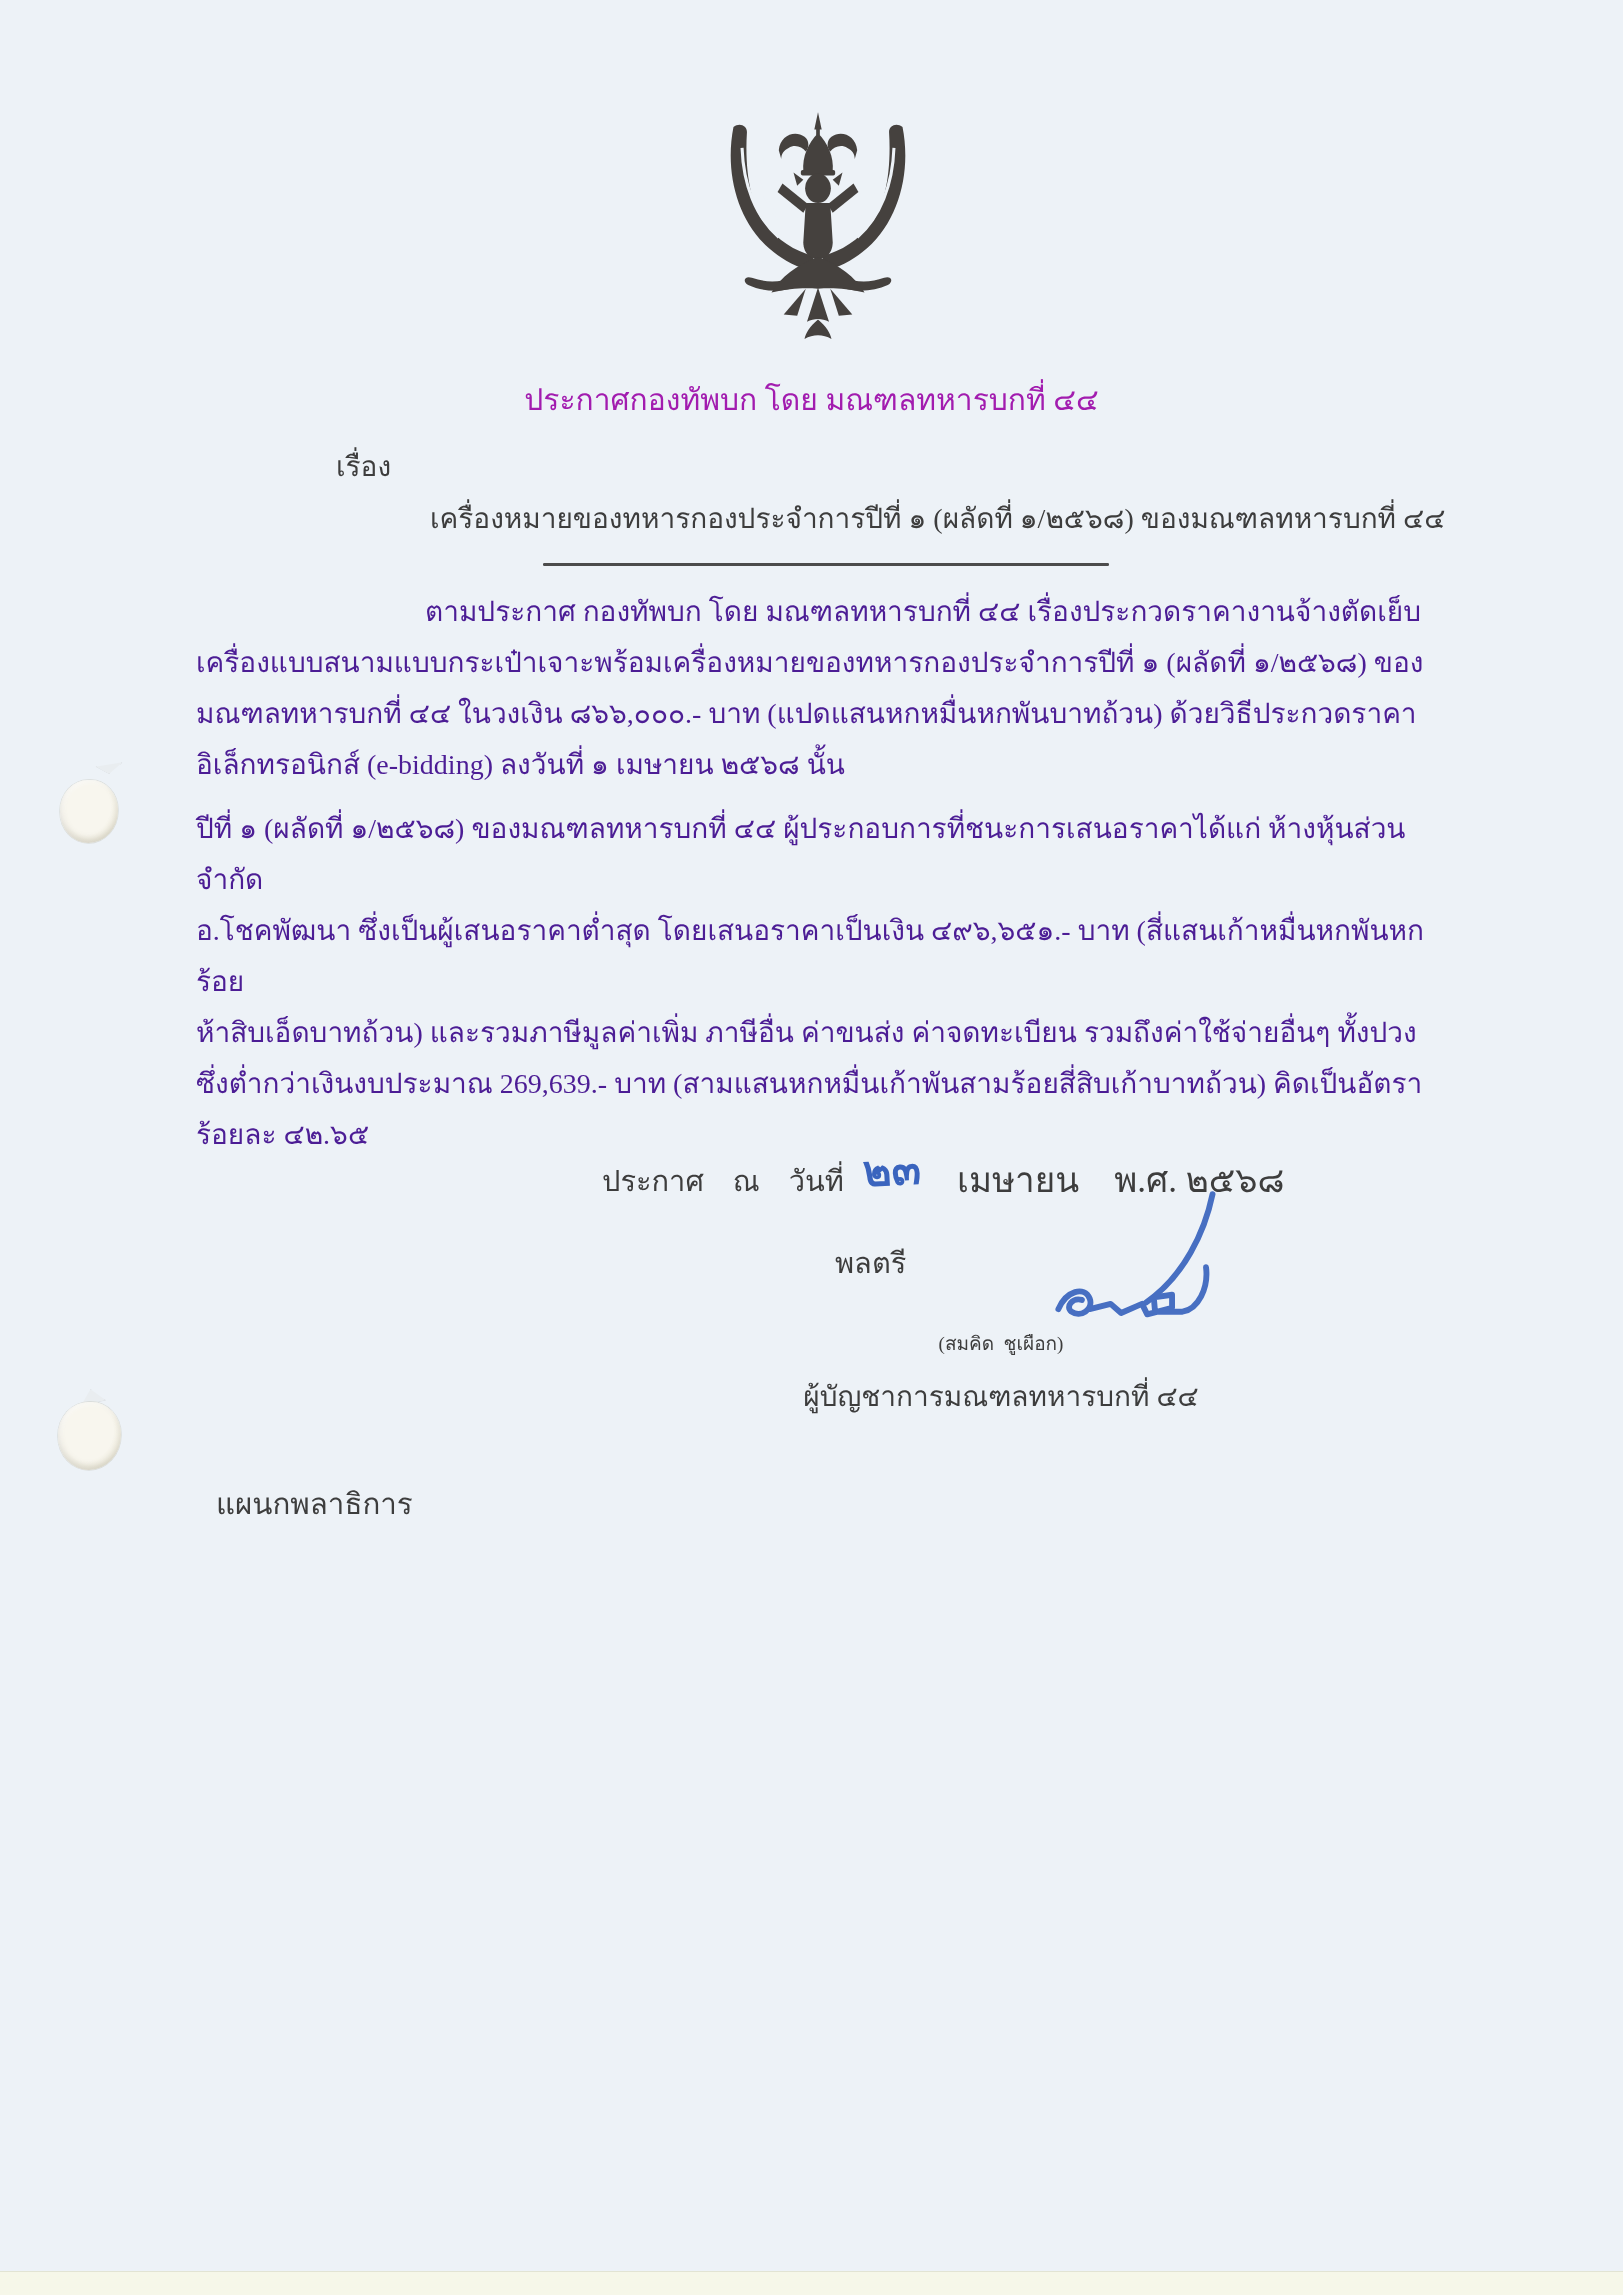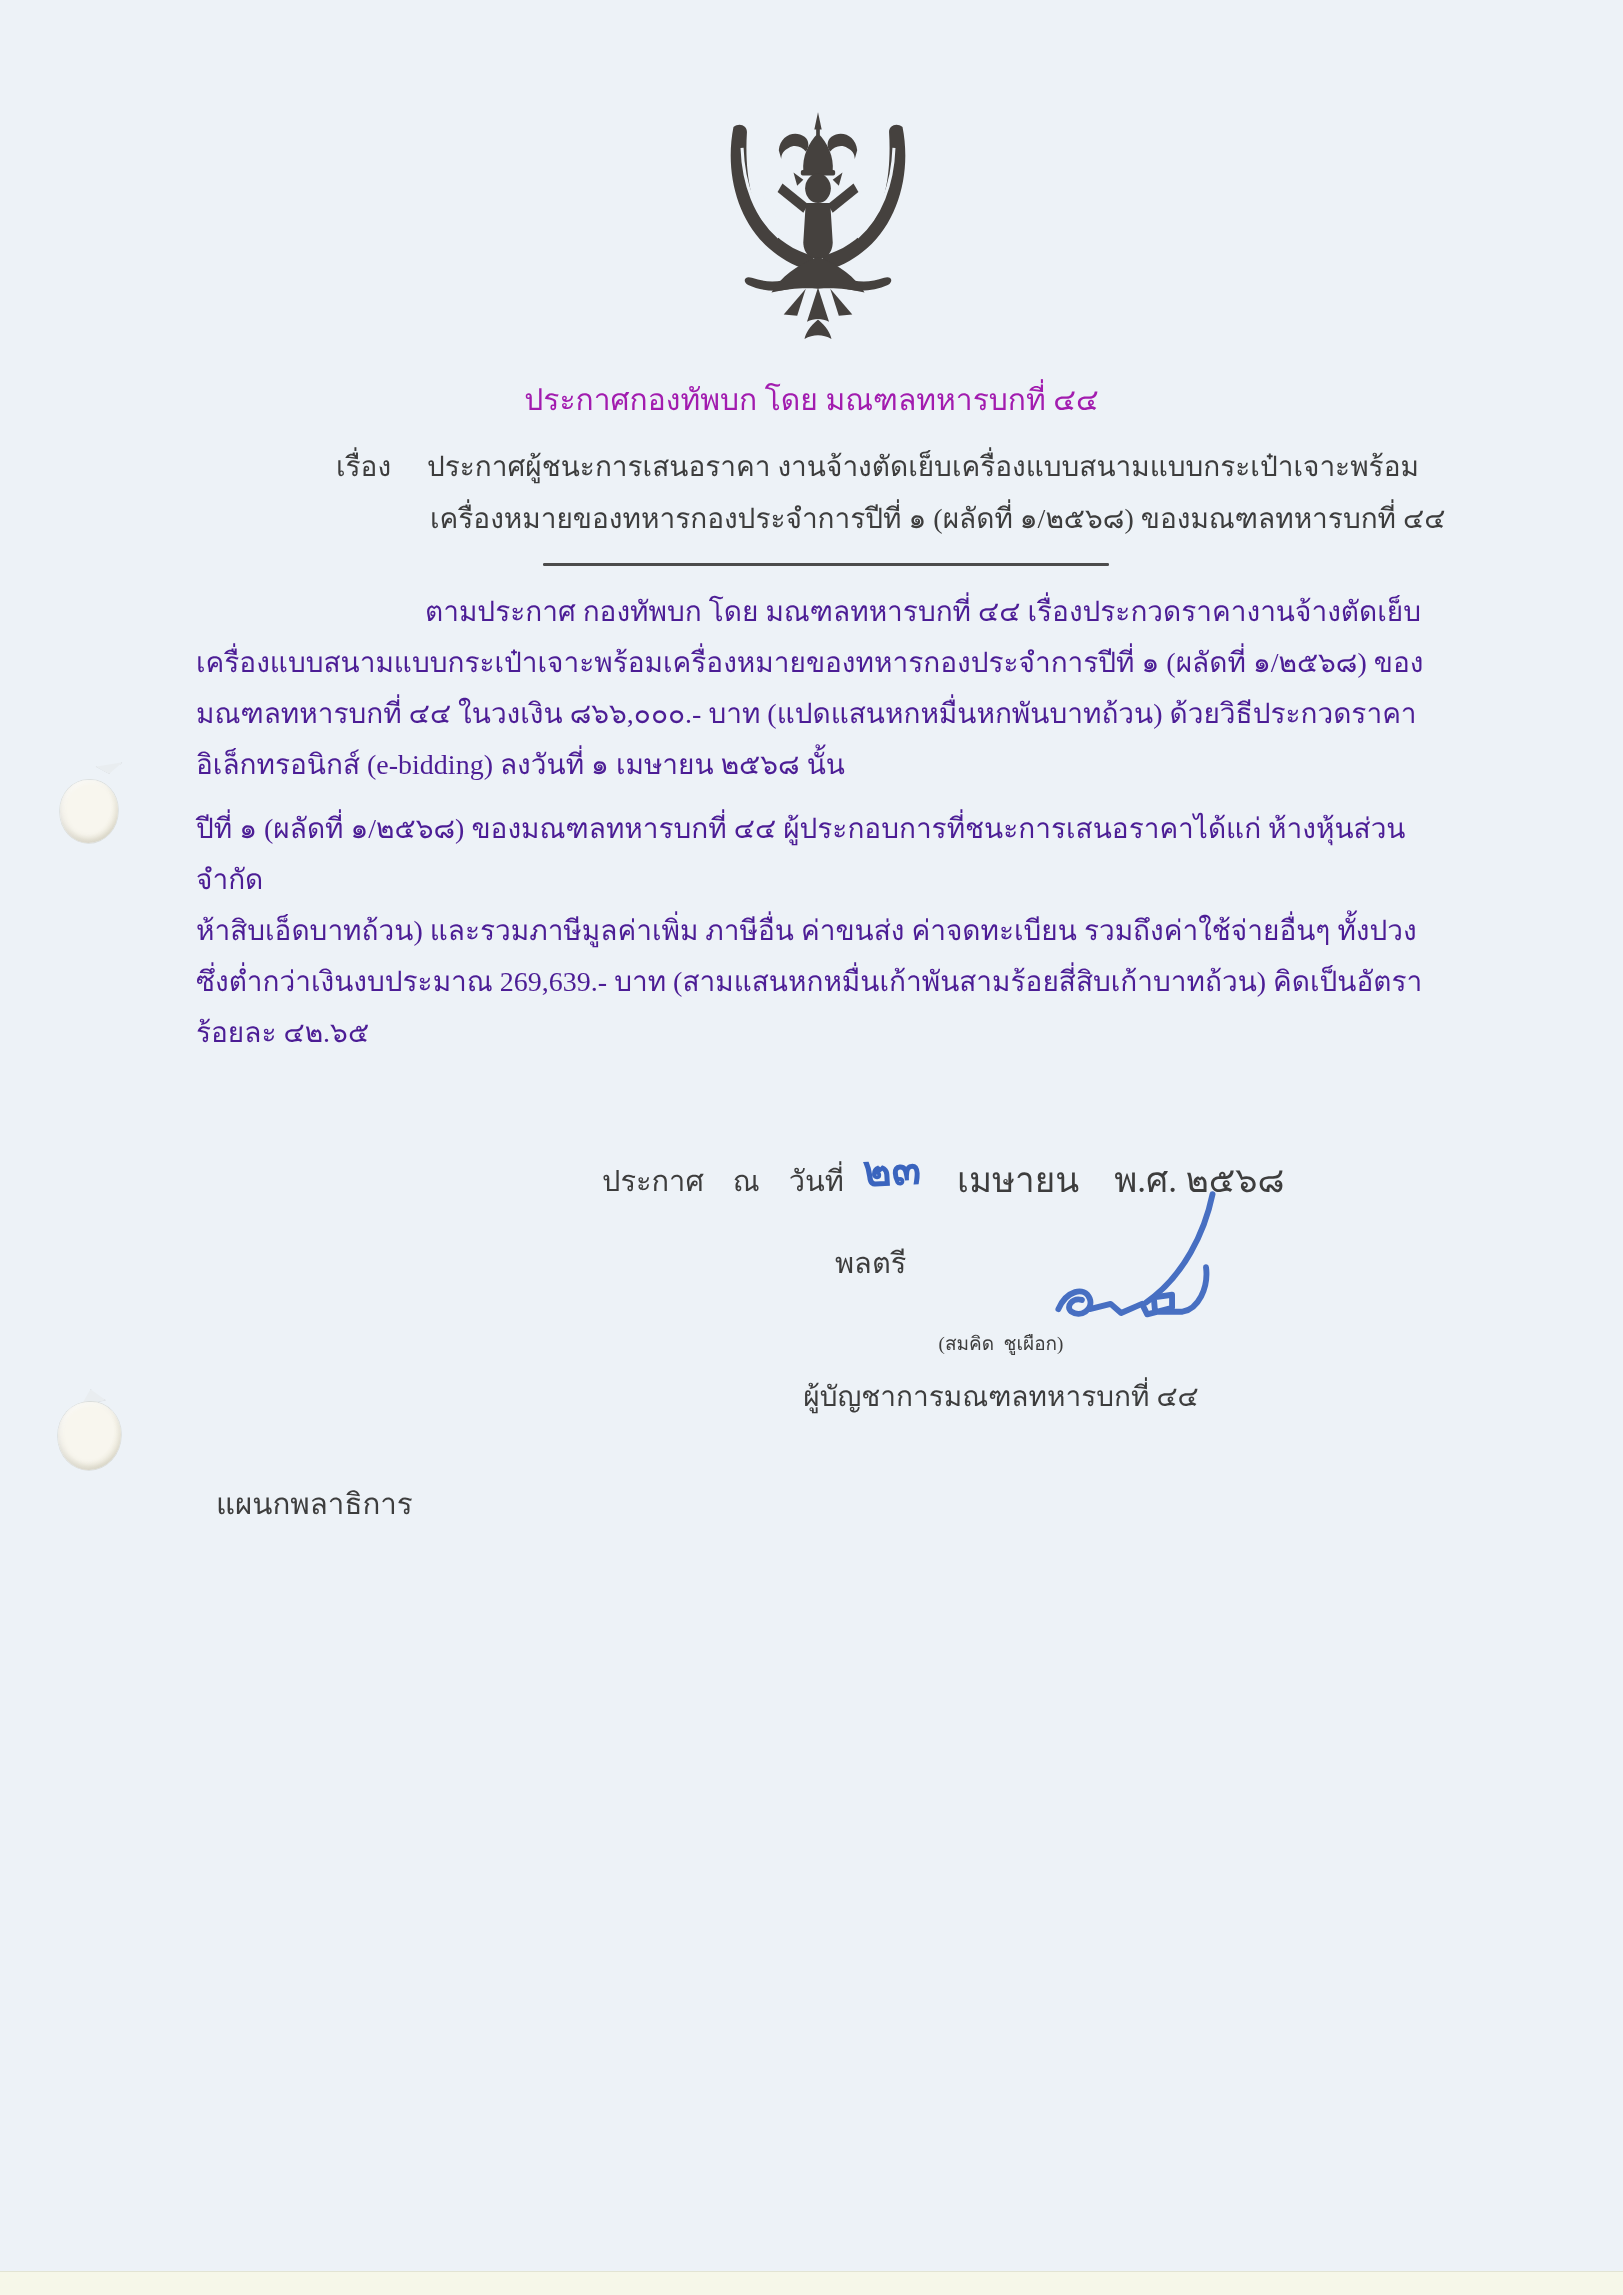--- a/index.html
+++ b/index.html
@@ -76,34 +76,34 @@
       <path d="M140,150 L180,150 L184,214 C184,232 172,242 160,242 C148,242 136,232 136,214 Z"></path>
       <path d="M160,238 C196,252 220,270 236,296 C206,290 186,288 160,290 C134,288 114,290 84,296 C100,270 124,252 160,238 Z"></path>
       <path d="M160,288 L142,344 C154,338 166,338 178,344 Z"></path>
       <path d="M160,340 C146,352 140,362 138,372 C152,364 168,364 182,372 C180,362 174,352 160,340 Z"></path>
     </g>
   </svg>
 
   <div class="abs" id="title-line">ประกาศกองทัพบก โดย มณฑลทหารบกที่ ๔๔</div>
 
   <div class="abs" id="subject-label">เรื่อง</div>
-  <div class="abs" id="subject-line1">ประกาศผู้ชนะการเสนอราคา งานจ้างตัดเย็บเครื่องแบบสนามแบบกระเป๋าเจาะพร้อม</div>
   <div class="abs" id="subject-line2">เครื่องหมายของทหารกองประจำการปีที่ ๑ (ผลัดที่ ๑/๒๕๖๘) ของมณฑลทหารบกที่ ๔๔</div>
 
   <div class="abs" id="divider"></div>
 
   <div class="abs para t" id="para1">
     <span class="line indent">ตามประกาศ กองทัพบก โดย มณฑลทหารบกที่ ๔๔ เรื่องประกวดราคางานจ้างตัดเย็บ</span>
     <span class="line">เครื่องแบบสนามแบบกระเป๋าเจาะพร้อมเครื่องหมายของทหารกองประจำการปีที่ ๑ (ผลัดที่ ๑/๒๕๖๘) ของ</span>
     <span class="line">มณฑลทหารบกที่ ๔๔ ในวงเงิน ๘๖๖,๐๐๐.- บาท (แปดแสนหกหมื่นหกพันบาทถ้วน) ด้วยวิธีประกวดราคา</span>
     <span class="line">อิเล็กทรอนิกส์ (e-bidding) ลงวันที่ ๑ เมษายน ๒๕๖๘ นั้น</span>
   </div>
 
   <div class="abs para t" id="para2">
     <span class="line">ปีที่ ๑ (ผลัดที่ ๑/๒๕๖๘) ของมณฑลทหารบกที่ ๔๔ ผู้ประกอบการที่ชนะการเสนอราคาได้แก่ ห้างหุ้นส่วนจำกัด</span>
+    <span class="line">อ.โชคพัฒนา ซึ่งเป็นผู้เสนอราคาต่ำสุด โดยเสนอราคาเป็นเงิน ๔๙๖,๖๕๑.- บาท (สี่แสนเก้าหมื่นหกพันหกร้อย</span>
     <span class="line">ห้าสิบเอ็ดบาทถ้วน) และรวมภาษีมูลค่าเพิ่ม ภาษีอื่น ค่าขนส่ง ค่าจดทะเบียน รวมถึงค่าใช้จ่ายอื่นๆ ทั้งปวง</span>
     <span class="line">ซึ่งต่ำกว่าเงินงบประมาณ 269,639.- บาท (สามแสนหกหมื่นเก้าพันสามร้อยสี่สิบเก้าบาทถ้วน) คิดเป็นอัตรา</span>
     <span class="line">ร้อยละ ๔๒.๖๕</span>
   </div>
 
   <div class="abs pre" id="announce-prefix">ประกาศ    ณ    วันที่</div>
   <div class="abs" id="announce-day">๒๓</div>
   <div class="abs pre" id="announce-suffix">เมษายน    พ.ศ. ๒๕๖๘</div>
 
   <div class="abs" id="rank">พลตรี</div>

